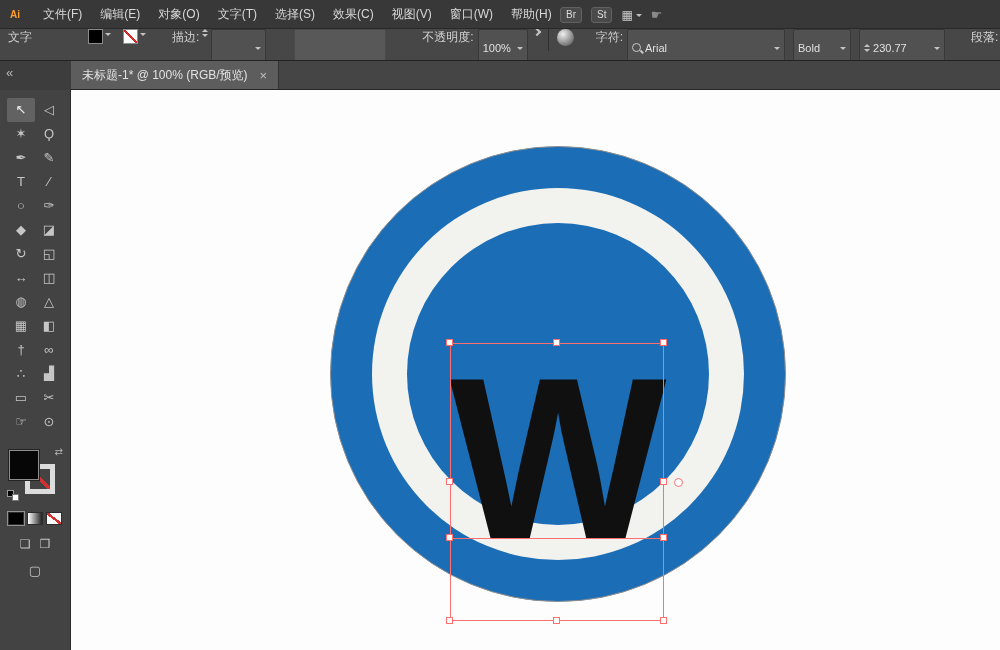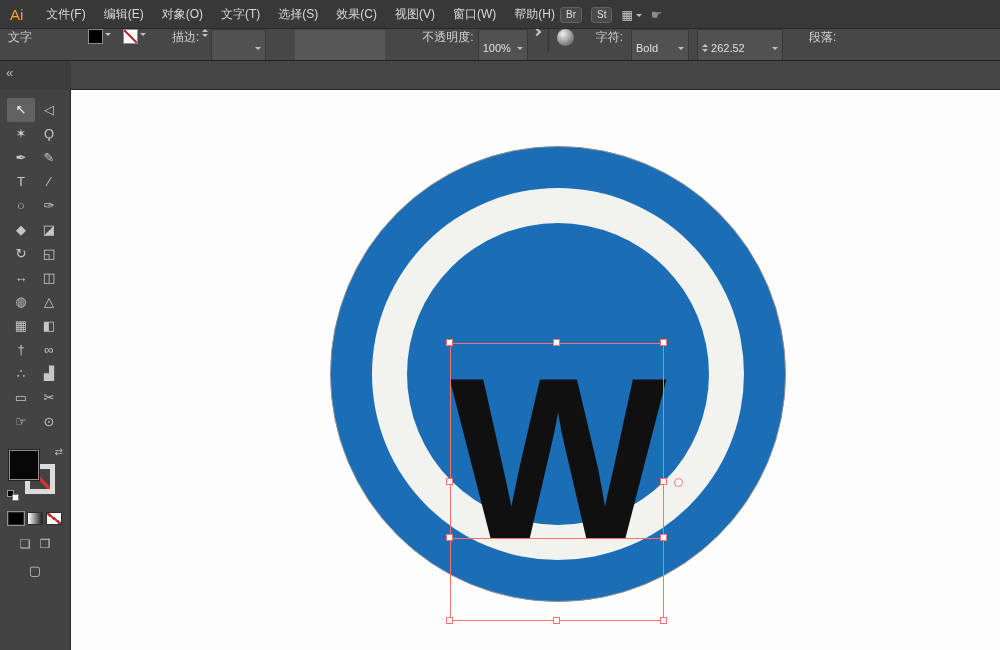--- a/index.html
+++ b/index.html
@@ -1,21 +1,21 @@
 <!DOCTYPE html>
 <html style="--blue: #1b6db5; --ring: #f2f2ef; --sel: #ff6f6f; --paper: #fdfdfd; --accent: #ff9c2a;"><head>
 <meta charset="utf-8">
 <style>
   *{margin:0;padding:0;box-sizing:border-box}
   html,body{width:1000px;height:650px;overflow:hidden}
   body{position:relative;font-family:"Liberation Sans","DejaVu Sans",sans-serif;background:#3a3a3a}
 
   
   #menu-bar{position:absolute;top:0;left:0;width:1000px;height:29px;background:#383838;border-bottom:1px solid #282828;display:flex;align-items:center;padding:0 8px}
-  .ai-logo{color:#ff9c2a;font-weight:normal;font-size:15px;margin:0 14px 0 2px}
+  .ai-logo{color:#ff9c2a;font-weight:bold;font-size:10px;margin:0 14px 0 2px}
   .menu-item{color:#d8d8d8;font-size:12px;padding:0 9px;line-height:29px;white-space:nowrap;cursor:default}
   .menu-right{position:absolute;left:560px;top:0;height:29px;display:flex;align-items:center;gap:9px}
   .badge{background:#4a4a4a;border:1px solid #616161;border-radius:3px;color:#ddd;font-size:10px;padding:1px 5px;line-height:12px}
   .ws-icon{color:#c9c9c9;font-size:12px;display:flex;align-items:center;gap:3px}
   .tri{display:inline-block;width:0;height:0;border:3px solid transparent;border-top-color:#bdbdbd;transform:translateY(2px)}
   .share{color:#8a8a8a;font-size:13px}
 
   
   #control-bar{position:absolute;top:29px;left:0;width:1000px;height:32px;background:#474747;border-bottom:1px solid #222;display:flex;align-items:flex-start;padding-left:8px;overflow:hidden}
   .lbl{color:#d2d2d2;font-size:12px;white-space:nowrap}
@@ -115,35 +115,43 @@
   <span class="dd" style="width:55px"></span>
   <span class="dd disabled" style="width:92px;margin-left:28px"></span>
   <span class="lbl" style="margin-left:36px">不透明度:</span>
   <span class="dd" style="width:50px;margin-left:4px">
       <span>100%</span>
     </span>
   <i class="chev"></i>
   <span class="sep"></span>
   <span class="sphere"></span>
   <span class="lbl" style="margin-left:22px">字符:</span>
+  <span class="dd" style="width:158px;margin-left:4px">
+    <span class="mag"></span>
+    <span>Arial</span>
+  </span>
   <span class="dd" style="width:58px;margin-left:8px">
       <span>Bold</span>
     </span>
   <span class="dd" style="width:86px;margin-left:8px">
     <span class="stepper" style="margin-left:0">
         <b class="up"></b>
         <b class="dn"></b>
       </span>
-    <span>262.52</span>
+    <span>230.77</span>
   </span>
   <span class="lbl" style="margin-left:26px">段落:</span>
 </div>
 
 <div id="tab-bar">
   <div class="tab-stub"><span>«</span></div>
+  <div class="doc-tab">
+    <span>未标题-1* @ 100% (RGB/预览)</span>
+    <span class="tab-close">×</span>
+  </div>
 </div>
 
 <aside id="toolbar">
   <div class="tools">
     <button class="tool selected">↖</button>
     <button class="tool">◁</button>
     <button class="tool">✶</button>
     <button class="tool">Ϙ</button>
     <button class="tool">✒</button>
     <button class="tool">✎</button>

